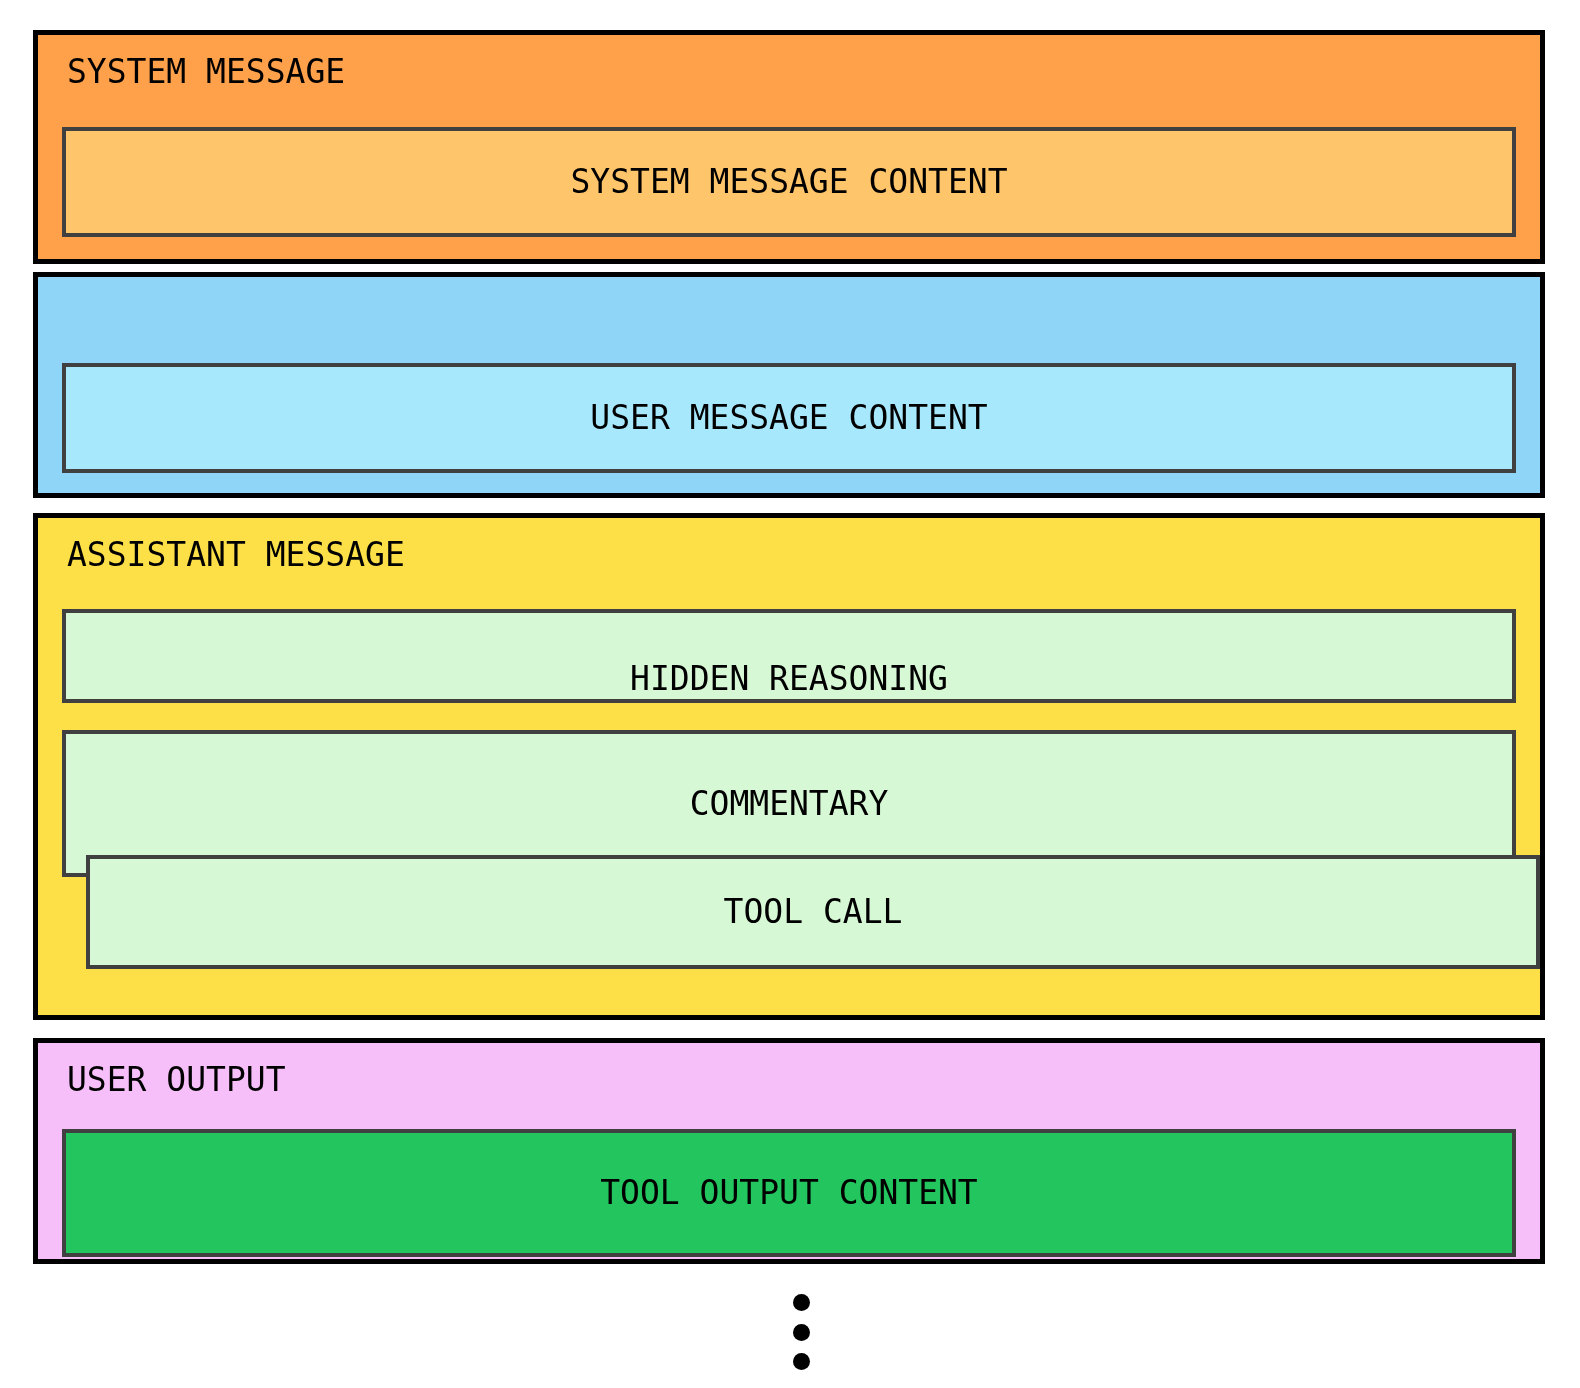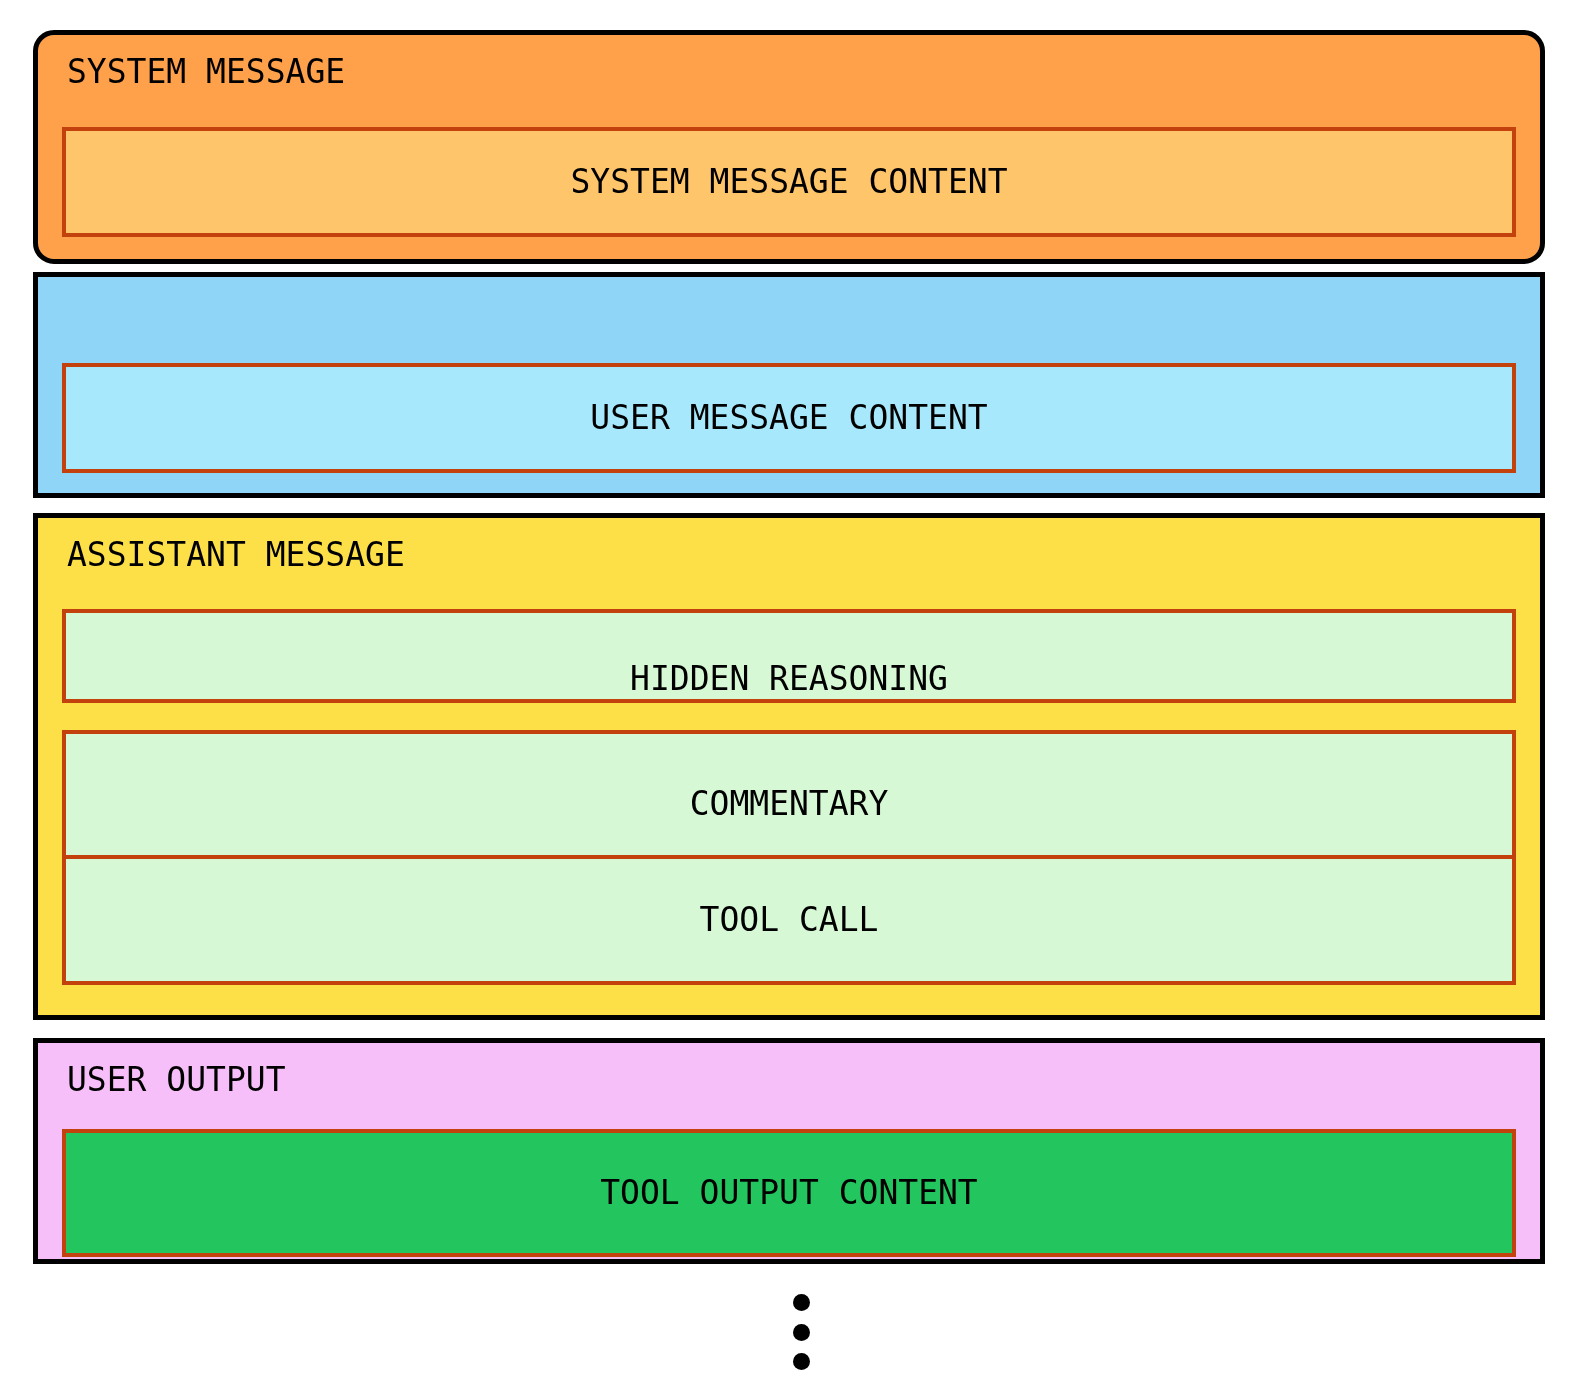--- a/index.html
+++ b/index.html
@@ -42,45 +42,45 @@
     color: #000000;
     white-space: pre;
   }
 
   
   .inner {
     position: absolute;
     left: 24px;
     width: 1454px;
     box-sizing: border-box;
-    border: 4px solid #c2410c;
+    border: 4px solid #404040;
     display: flex;
     align-items: center;
     justify-content: center;
   }
 
   .inner-label {
     font-size: 33px;
     line-height: 40px;
     color: #000000;
     white-space: pre;
     text-align: center;
   }
 
   
-  #block-system   { top: 30px;   height: 234px; background: #FFA04B; border-radius: 21px; }
+  #block-system   { top: 30px;   height: 234px; background: #FFA04B; }
   #block-user     { top: 272px;  height: 226px; background: #8FD5F7; }
   #block-assistant{ top: 513px;  height: 507px; background: #fde047; }
   #block-tool     { top: 1038px; height: 226px; background: #F7BFFA; }
 
   #inner-system-content  { top: 92px;  height: 110px; background: #FFC56B; }
   #inner-user-content    { top: 86px;  height: 110px; background: #A8E8FC; }
   #inner-hidden-reasoning{ top: 91px;  height: 94px; background: #D7F8D5; align-items: flex-end; }
   #inner-commentary      { top: 212px; height: 147px; background: #D7F8D5; }
-  #inner-tool-call       { top: 337px; height: 130px; background: #D7F8D5; }
+  #inner-tool-call       { top: 337px; height: 114px; background: #D7F8D5; margin-left: 24px; }
   #inner-tool-output     { top: 86px;  height: 128px; background: #22c55e; }
 
   
   .ellipsis {
     position: absolute;
     left: 786px;
     top: 1294px;
     width: 30px;
     height: 76px;
     display: flex;

